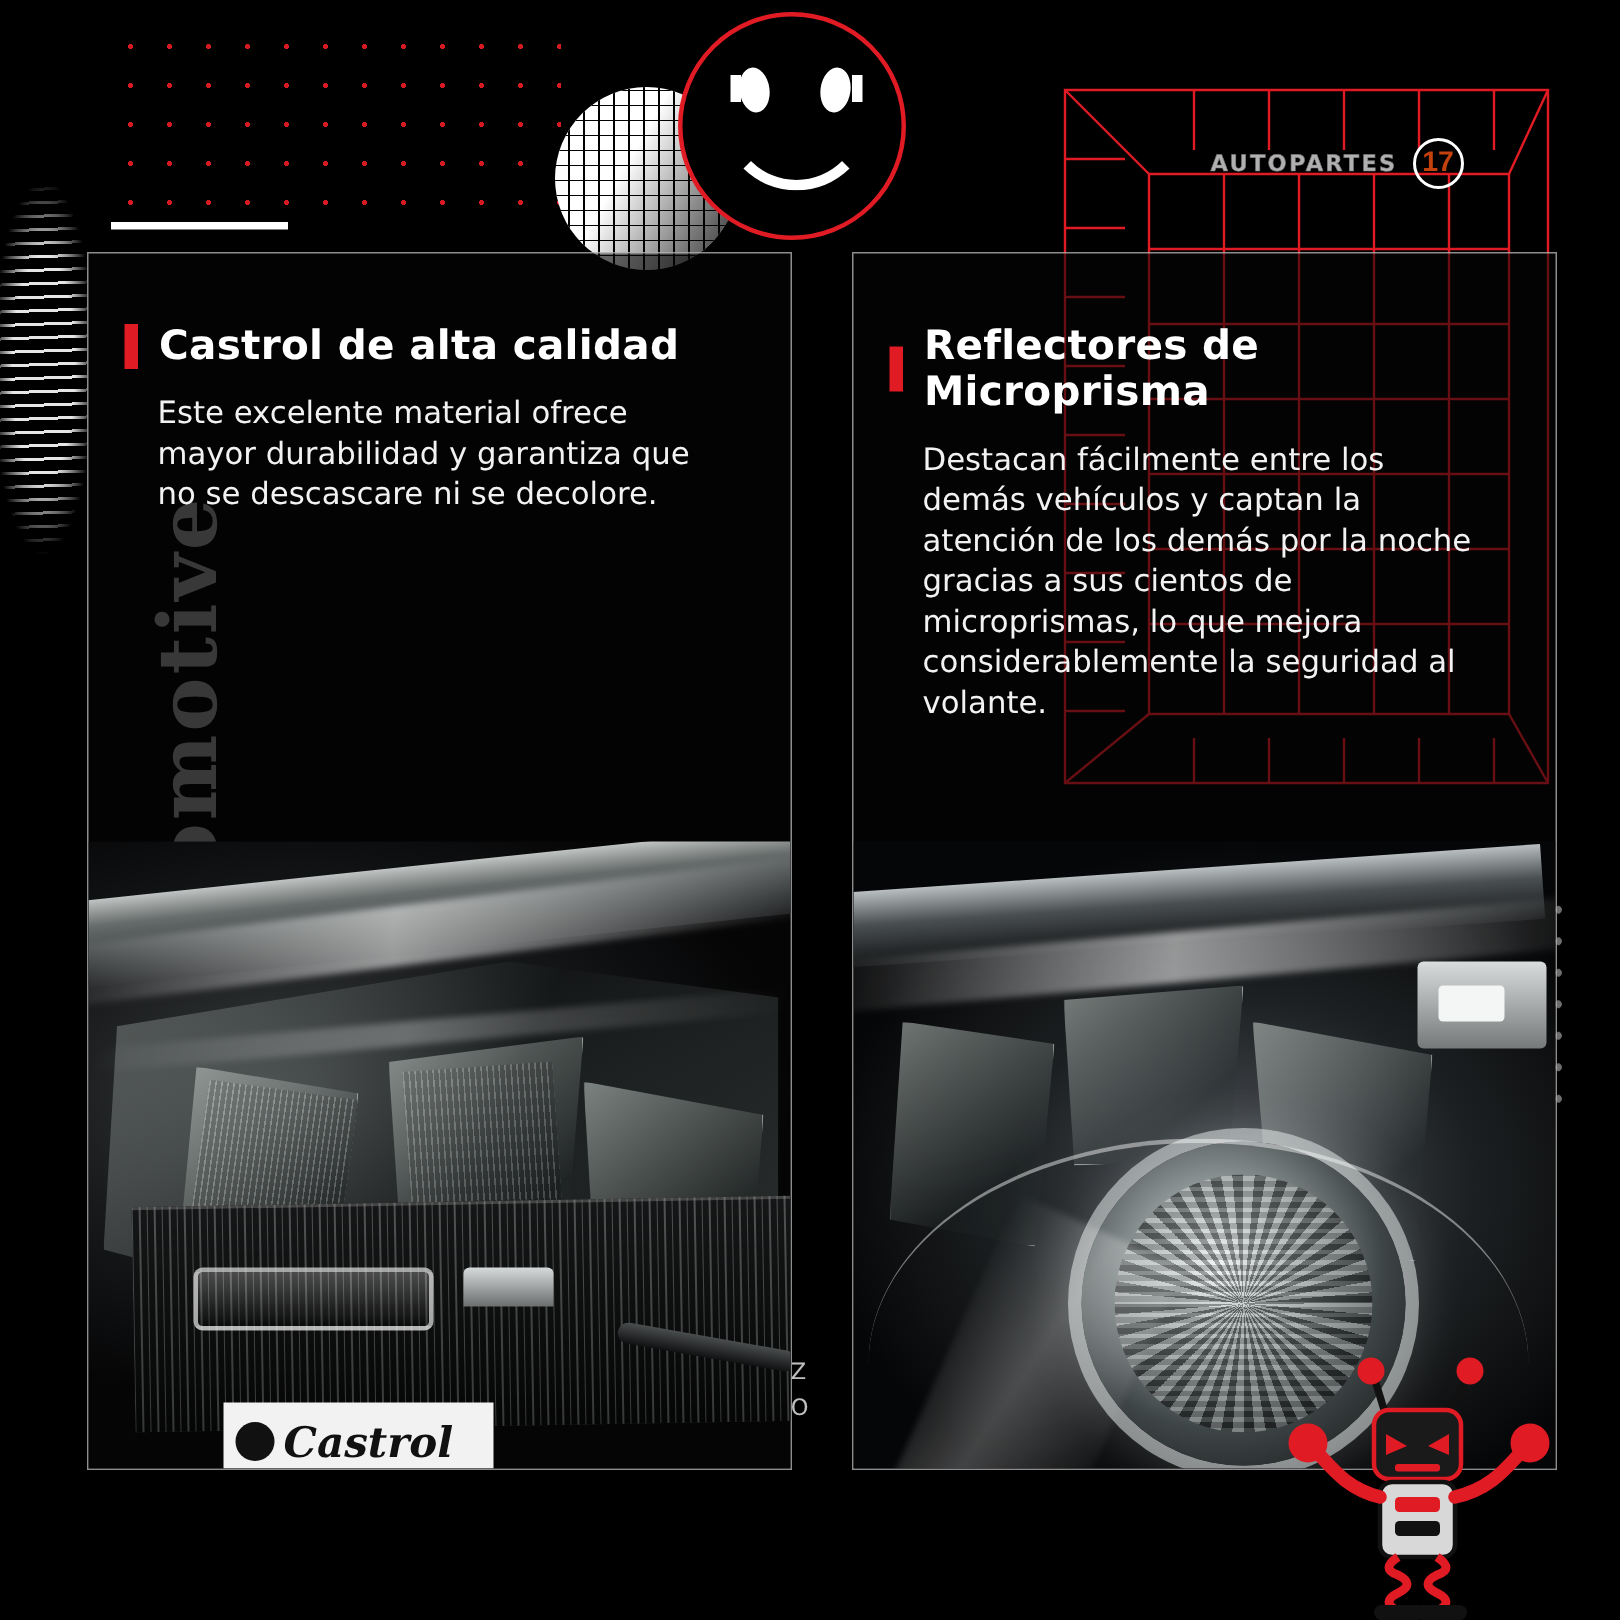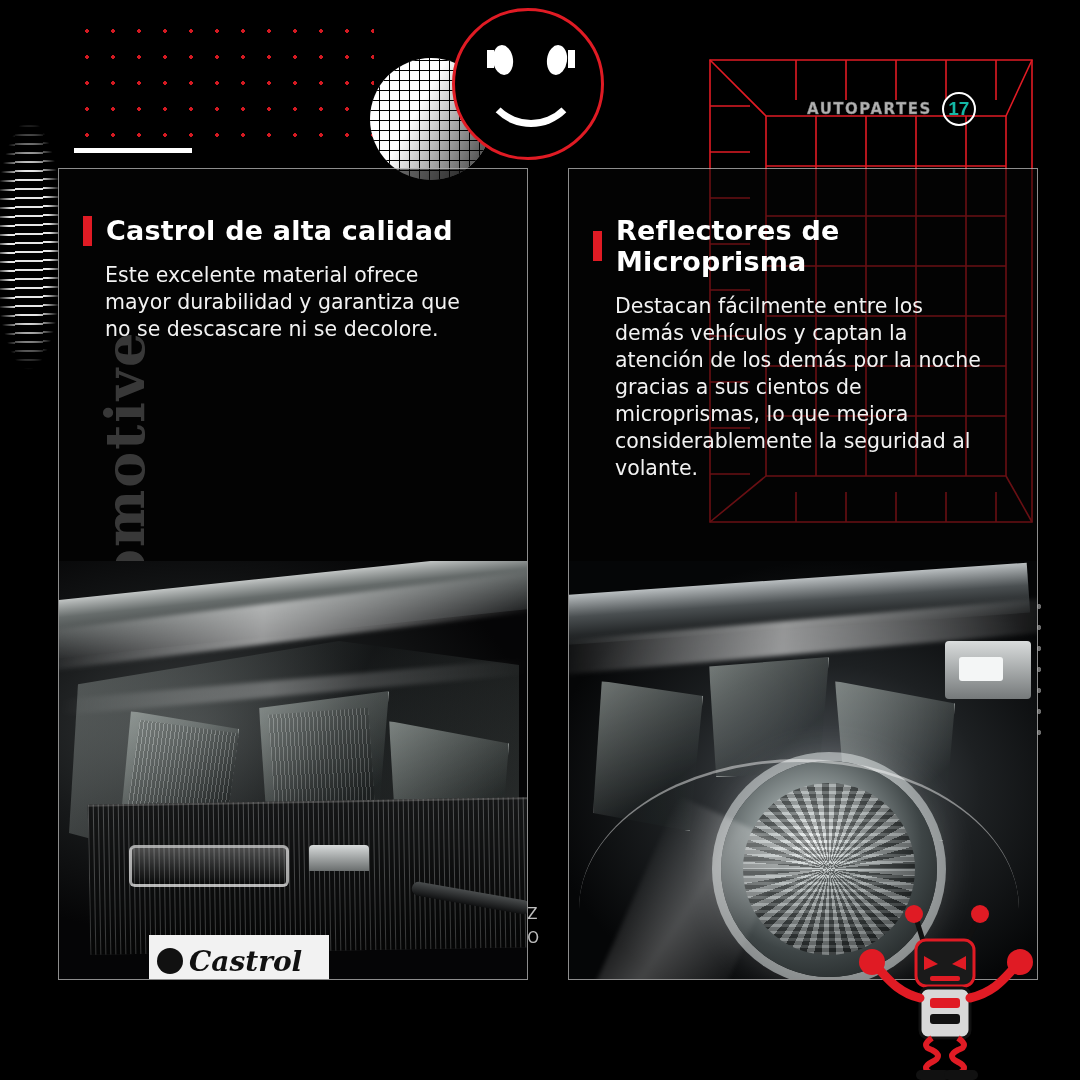--- a/index.html
+++ b/index.html
@@ -110,21 +110,21 @@
     font-weight: 700;
     font-size: 15px;
     letter-spacing: 1.5px;
     -webkit-text-stroke: 0.4px #888;
     opacity: .85;
   }
   .brand-tag .brand-num {
     width: 34px; height: 34px;
     border: 2px solid #fff;
     border-radius: 50%;
-    color: #14b8a6;
+    color: #c2410c;
     font-size: 19px;
     font-weight: 700;
     display: flex; align-items: center; justify-content: center;
   }
 
   
   .scribbles {
     position: absolute;
     left: 0; top: 120px;
     width: 58px; height: 250px;

